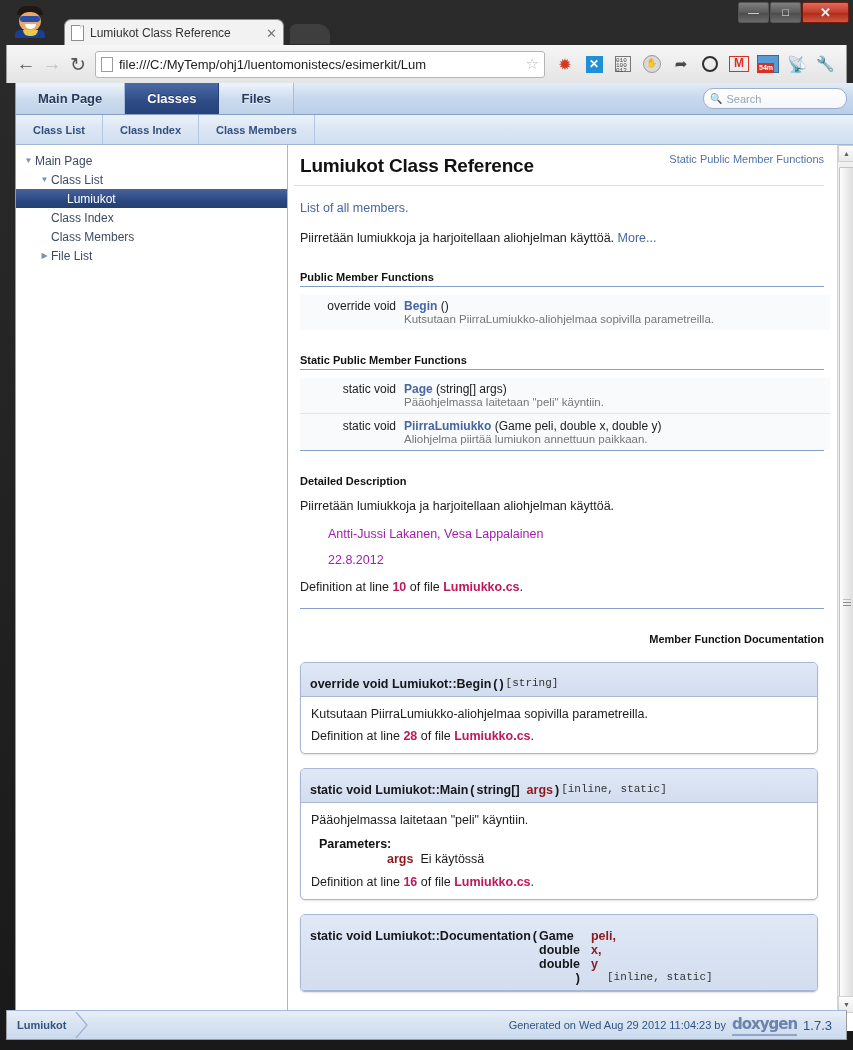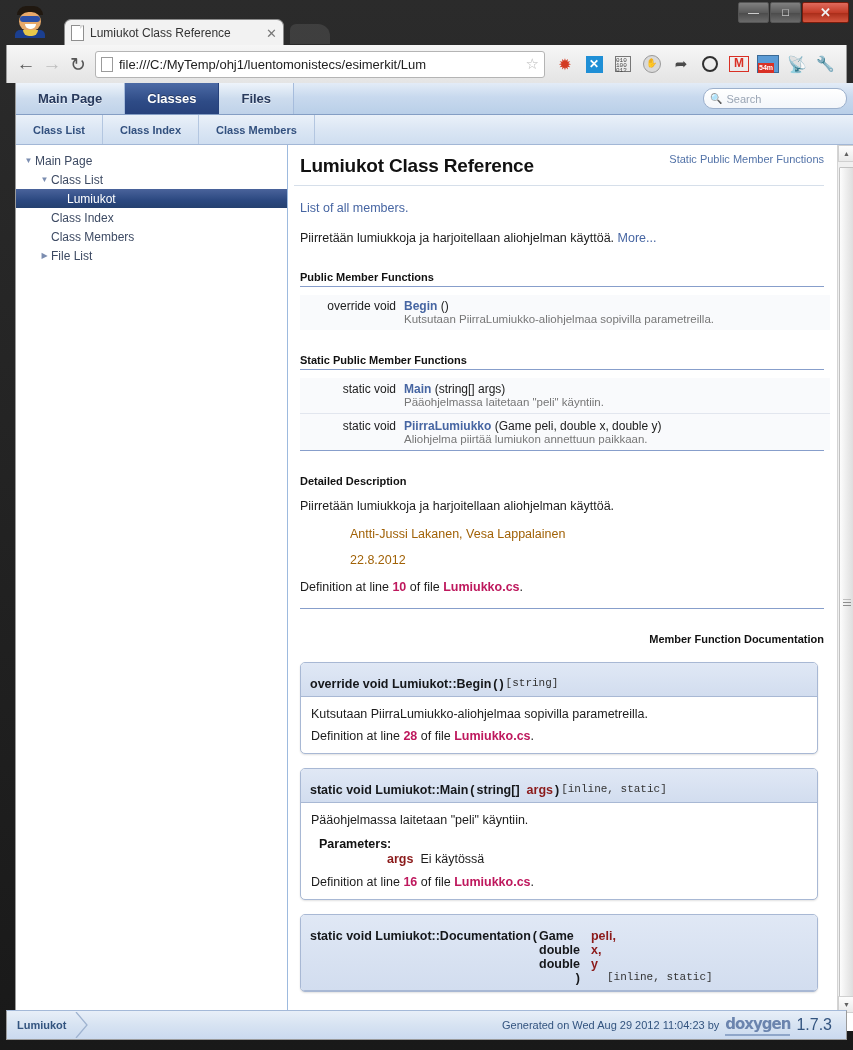--- a/index.html
+++ b/index.html
@@ -180,21 +180,21 @@
   }
   .memItemRight{color:#202020;font-size:12.5px;}
   tr.memdesc td{
     font-size:11.5px;color:#767676;padding:0 0 5px 0;
   }
   tr.sep td{border-top:1px solid #e2e6ee;height:1px;padding:0;}
   .table-rule{border-top:1px solid #879ecb;margin:0 0 0 6px;}
   
   dl.section{margin:12px 0 0 14px;font-size:12.5px;}
   dl.section dt{font-weight:bold;color:#111;}
-  dl.section dd{margin:1px 0 0 42px;color:#a16207;}
+  dl.section dd{margin:1px 0 0 20px;color:#a21caf;}
   
   .memitem-box{
     margin:14px 6px 0 6px;border:1px solid #a8b8d4;border-radius:5px;
     background:#fff;box-shadow:0 1px 2px rgba(0,0,0,.12);overflow:hidden;
   }
   .memproto{
     background:linear-gradient(180deg,#e0e8f5 0%,#d2ddef 100%);
     border-bottom:1px solid #a8b8d4;padding:5px 8px;
   }
   .memname{font-size:12.5px;font-weight:bold;color:#15171a;border-collapse:collapse;margin-top:9px;}
@@ -232,21 +232,21 @@
   }
   #footer-right{
     margin-left:auto;display:flex;align-items:center;padding-right:14px;gap:6px;
   }
   #gen-text{font-size:11px;color:#33547f;}
   #doxy-logo{
     font-size:15px;font-weight:bold;letter-spacing:-1px;color:#6b84ae;
     font-family:"DejaVu Sans",sans-serif;
     border-bottom:2px solid #8fa6c9;padding-bottom:1px;
   }
-  #doxy-ver{font-size:16px;color:#33547f;}
+  #doxy-ver{font-size:13px;color:#33547f;}
   
   .av-hair{position:absolute;left:5px;top:0;width:26px;height:9px;background:#201810;border-radius:12px 12px 0 0;}
   .av-face{position:absolute;left:7px;top:6px;width:22px;height:19px;background:#e8a96a;border-radius:10px;}
   .av-glass{position:absolute;left:8px;top:10px;width:20px;height:6px;background:#2b4fa8;border-radius:3px;}
   .av-smile{position:absolute;left:13px;top:18px;width:11px;height:5px;background:#fff;border-radius:0 0 6px 6px;}
   .av-body{position:absolute;left:3px;top:24px;width:30px;height:10px;background:#1b3f8f;border-radius:5px 5px 0 0;}
   .av-collar{position:absolute;left:11px;top:24px;width:15px;height:6px;background:#e8c84a;border-radius:0 0 7px 7px;}
 </style>
 </head>
 <body>
@@ -400,21 +400,21 @@
               <td>Kutsutaan PiirraLumiukko-aliohjelmaa sopivilla parametreilla.</td>
             </tr>
           </tbody>
             </table>
 
           <h2 class="groupheader">Static Public Member Functions</h2>
           <table class="memberdecls">
             <tbody>
                 <tr class="memitem">
               <td class="memItemLeft">static void</td>
-              <td class="memItemRight"><a class="lnk" href="#" style="font-weight:bold;">Main</a><span> (string[] args)</span></td>
+              <td class="memItemRight"><a class="lnk" href="#" style="font-weight:bold;">Page</a><span> (string[] args)</span></td>
             </tr>
             <tr class="memdesc">
               <td></td>
               <td>Pääohjelmassa laitetaan "peli" käyntiin.</td>
             </tr>
             <tr class="sep">
                   <td colspan="2"></td>
                 </tr>
             <tr class="memitem">
               <td class="memItemLeft">static void</td>

